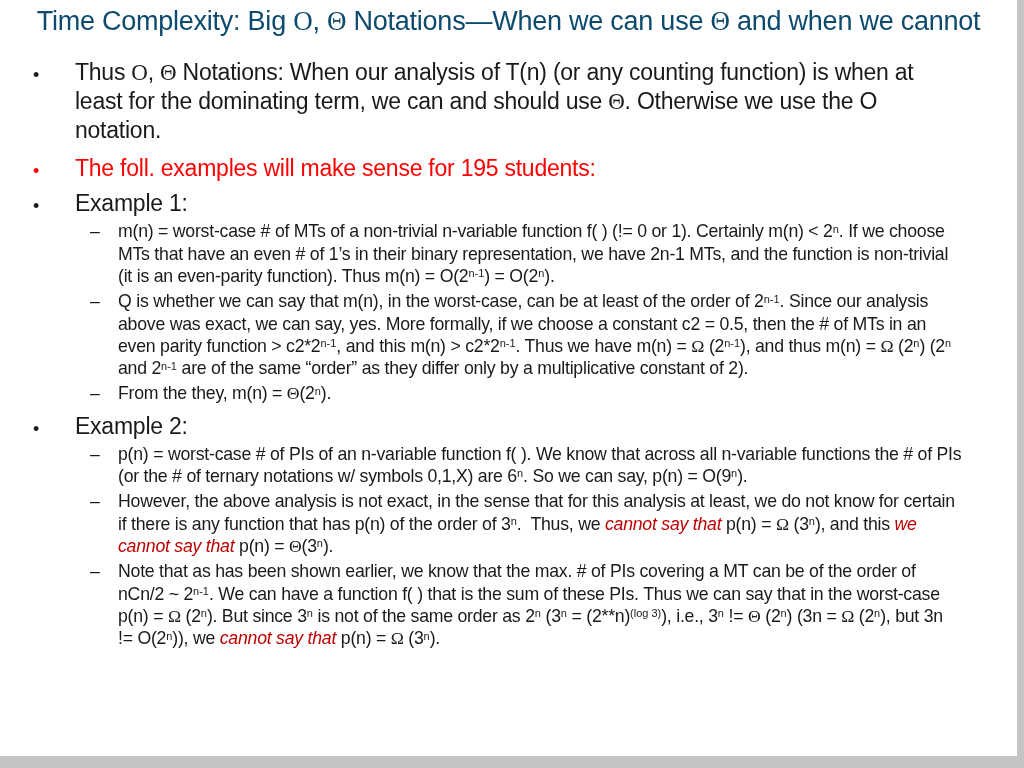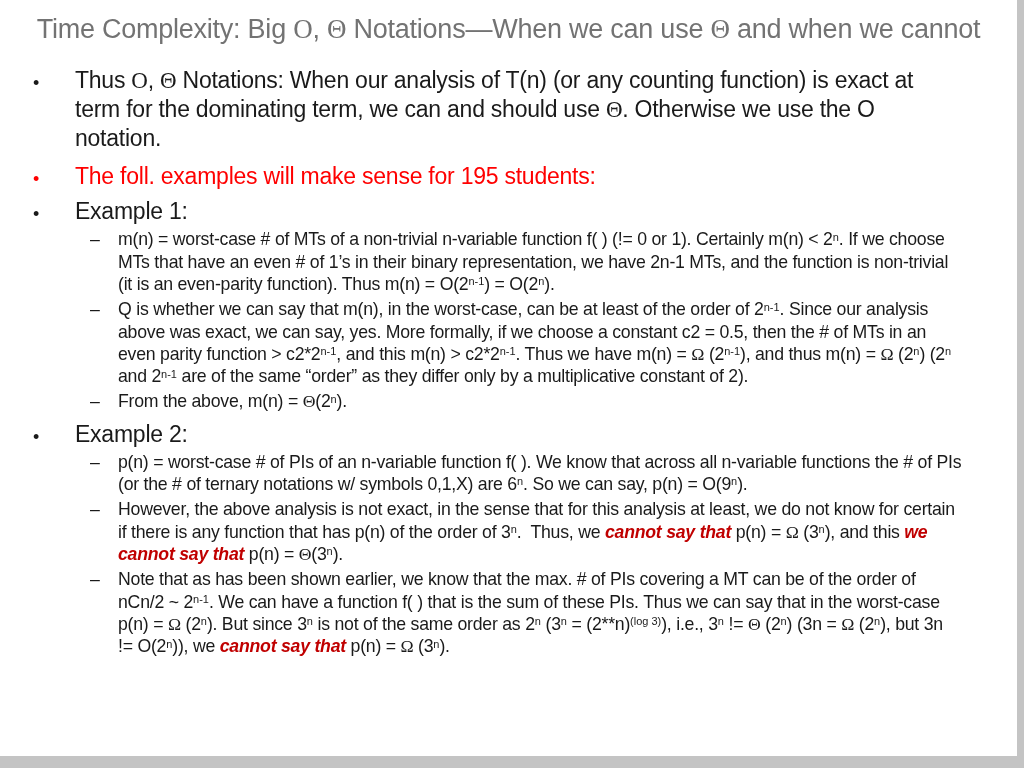--- a/index.html
+++ b/index.html
@@ -6,65 +6,65 @@
   html,body { width:1024px; height:768px; }
   body { background:#c4c4c4; font-family:"Liberation Sans","DejaVu Sans",sans-serif; }
   .slide {
     position:absolute; top:0; left:0;
     width:1017px; height:756px;
     background:#ffffff; color:#1a1a1a;
     overflow:hidden; letter-spacing:-0.015em;
   }
   .title {
     text-align:center; font-size:27px; line-height:1.3;
-    padding-top:12px; color:#737373;
+    padding-top:4px; color:#0c4a6e;
   }
   .content { padding:12px 55px 0 27px; }
   .row { display:flex; align-items:flex-start; }
   .lvl1 { font-size:23px; line-height:1.22; margin-top:7px; }
   .lvl1 .marker { flex:0 0 48px; }
   .lvl1 .marker .glyph { font-size:0.78em; position:relative; top:1px; left:6px; }
   .lvl2 { font-size:17.7px; line-height:1.26; margin-top:3px; padding-left:63px; }
   .lvl2 .marker { flex:0 0 28px; }
   .btext { flex:1 1 auto; white-space:pre-wrap; }
   .seg-g { font-family:"Liberation Serif","DejaVu Serif",serif; }
   .seg-sup { font-size:62%; position:relative; top:-0.42em; letter-spacing:0; }
-  .seg-rbi { color:var(--red-em,#C00000); font-weight:bold; font-style:italic; }
+  .seg-rbi { color:var(--red-em,#C00000); font-weight:normal; font-style:italic; }
   .gap-before { margin-top:10px; }
 </style>
 </head>
 <body style="background: rgb(196, 196, 196);">
 
 <div class="slide">
   <div class="title"><span>Time Complexity: Big </span><span class="seg-g">O</span><span>, </span><span class="seg-g">Θ</span><span> Notations—When we can use </span><span class="seg-g">Θ</span><span> and when we cannot</span></div>
   <div class="content">
     <div id="bullet-list">
         <div class="row lvl1">
           <span class="marker"><span class="glyph">•</span></span>
-          <span class="btext"><span>Thus </span><span class="seg-g">O</span><span>, </span><span class="seg-g">Θ</span><span> Notations: When our analysis of T(n) (or any counting function) is exact at term for the dominating term, we can and should use </span><span class="seg-g">Θ</span><span>. Otherwise we use the O notation.</span></span>
+          <span class="btext"><span>Thus </span><span class="seg-g">O</span><span>, </span><span class="seg-g">Θ</span><span> Notations: When our analysis of T(n) (or any counting function) is when at least for the dominating term, we can and should use </span><span class="seg-g">Θ</span><span>. Otherwise we use the O notation.</span></span>
         </div>
         <div class="row lvl1 gap-before" style="color: rgb(255, 0, 0);">
           <span class="marker"><span class="glyph">•</span></span>
           <span class="btext"><span>The foll. examples will make sense for 195 students:</span></span>
         </div>
         <div class="row lvl1">
           <span class="marker"><span class="glyph">•</span></span>
           <span class="btext"><span>Example 1:</span></span>
         </div>
         <div class="row lvl2">
           <span class="marker"><span class="glyph">–</span></span>
           <span class="btext"><span>m(n) = worst-case # of MTs of a non-trivial n-variable function f( ) (!= 0 or 1). Certainly m(n) &lt; 2</span><span class="seg-sup">n</span><span>. If we choose MTs that have an even # of 1’s in their binary representation, we have 2n-1 MTs, and the function is non-trivial (it is an even-parity function). Thus m(n) = O(2</span><span class="seg-sup">n-1</span><span>) = O(2</span><span class="seg-sup">n</span><span>).</span></span>
         </div>
         <div class="row lvl2">
           <span class="marker"><span class="glyph">–</span></span>
           <span class="btext"><span>Q is whether we can say that m(n), in the worst-case, can be at least of the order of 2</span><span class="seg-sup">n-1</span><span>. Since our analysis above was exact, we can say, yes. More formally, if we choose a constant c2 = 0.5, then the # of MTs in an even parity function &gt; c2*2</span><span class="seg-sup">n-1</span><span>, and this m(n) &gt; c2*2</span><span class="seg-sup">n-1</span><span>. Thus we have m(n) = </span><span class="seg-g">Ω</span><span> (2</span><span class="seg-sup">n-1</span><span>), and thus m(n) = </span><span class="seg-g">Ω</span><span> (2</span><span class="seg-sup">n</span><span>) (2</span><span class="seg-sup">n</span><span> and 2</span><span class="seg-sup">n-1</span><span> are of the same “order” as they differ only by a multiplicative constant of 2).</span></span>
         </div>
         <div class="row lvl2">
           <span class="marker"><span class="glyph">–</span></span>
-          <span class="btext"><span>From the above, m(n) = </span><span class="seg-g">Θ</span><span>(2</span><span class="seg-sup">n</span><span>).</span></span>
+          <span class="btext"><span>From the they, m(n) = </span><span class="seg-g">Θ</span><span>(2</span><span class="seg-sup">n</span><span>).</span></span>
         </div>
         <div class="row lvl1">
           <span class="marker"><span class="glyph">•</span></span>
           <span class="btext"><span>Example 2:</span></span>
         </div>
         <div class="row lvl2">
           <span class="marker"><span class="glyph">–</span></span>
           <span class="btext"><span>p(n) = worst-case # of PIs of an n-variable function f( ). We know that across all n-variable functions the # of PIs (or the # of ternary notations w/ symbols 0,1,X) are 6</span><span class="seg-sup">n</span><span>. So we can say, p(n) = O(9</span><span class="seg-sup">n</span><span>).</span></span>
         </div>
         <div class="row lvl2">

